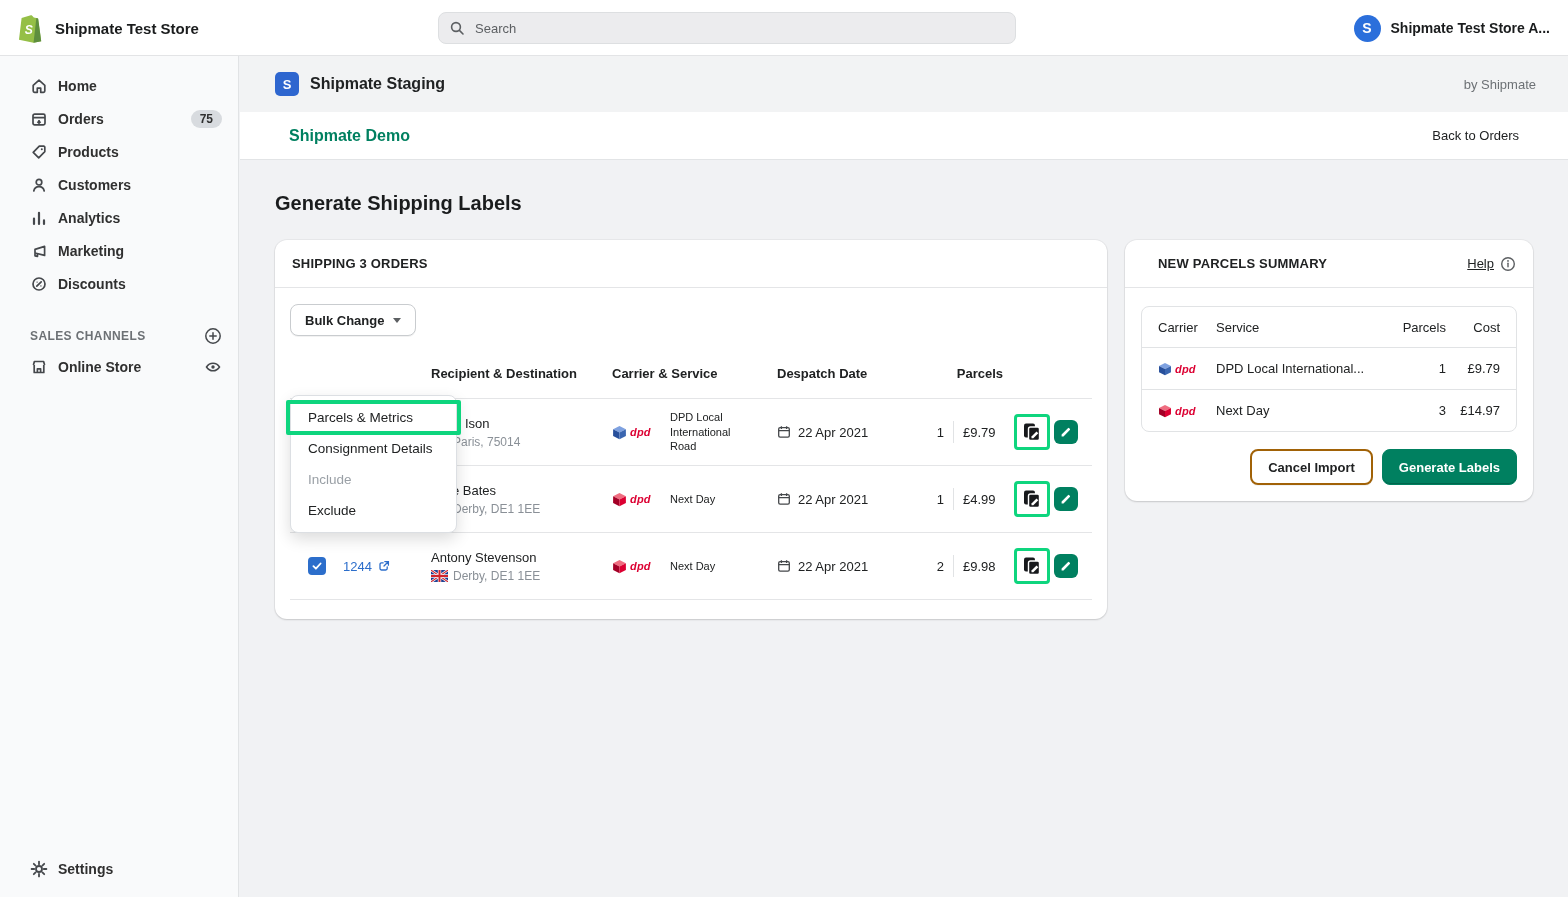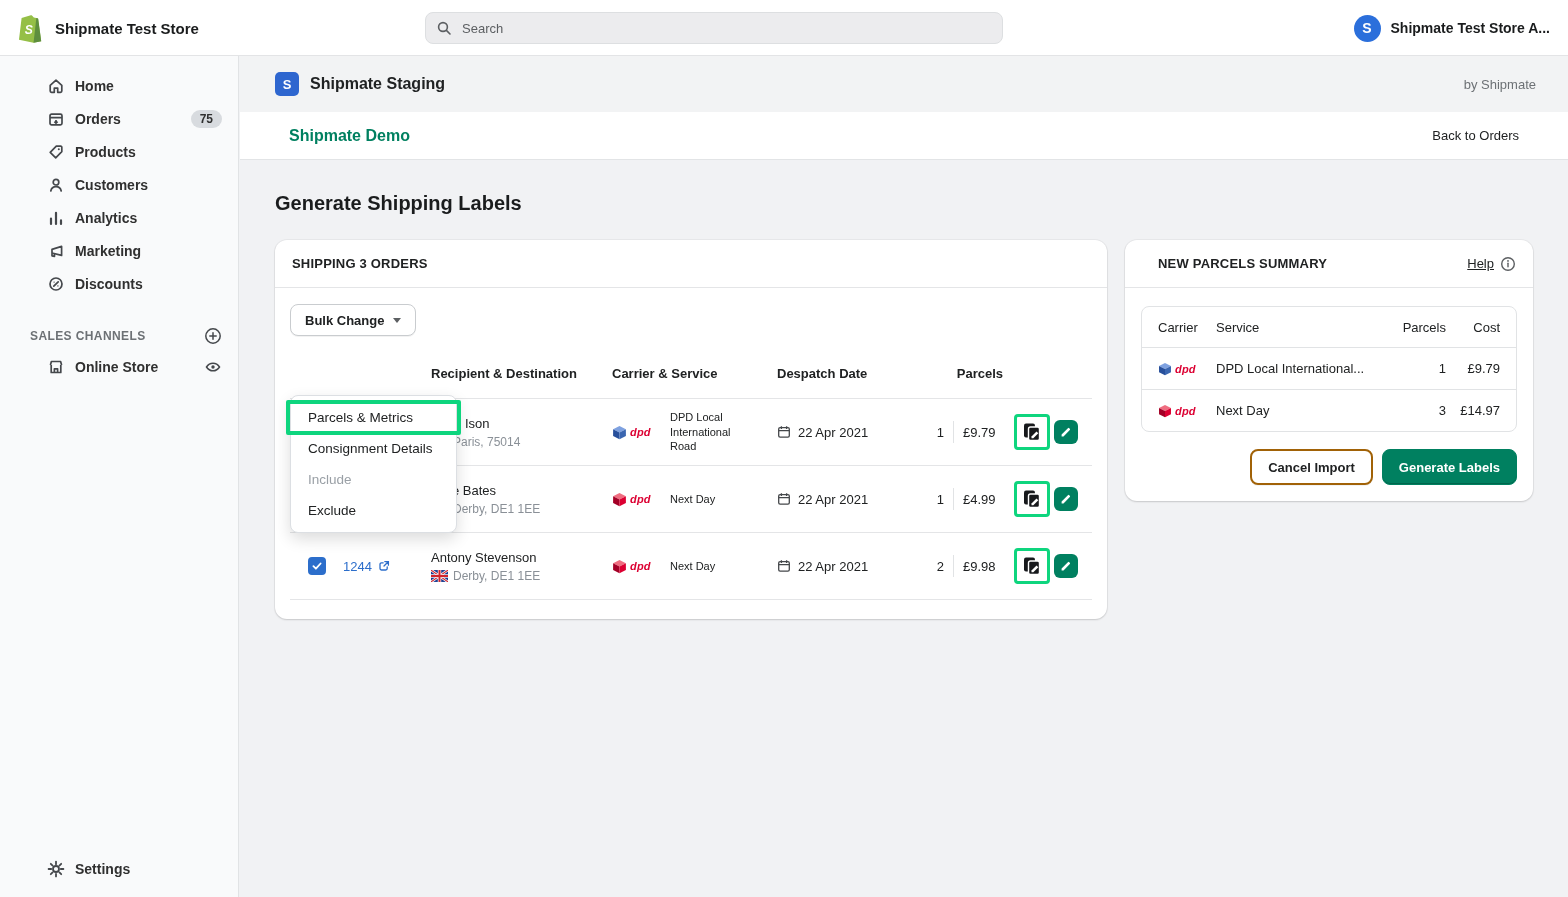--- a/index.html
+++ b/index.html
@@ -8,31 +8,31 @@
   }
   *{box-sizing:border-box;margin:0;padding:0;}
   html,body{width:1568px;height:897px;}
   body{font-family:"Liberation Sans","DejaVu Sans",sans-serif;background:#f1f2f4;position:relative;overflow:hidden;color:#202223;}
   svg{display:block;}
 
   
   .topbar{position:absolute;left:0;top:0;width:1568px;height:56px;background:#fff;border-bottom:1px solid #e3e4e6;z-index:60;}
   .brand{position:absolute;left:16px;top:0;height:56px;display:flex;align-items:center;gap:11px;cursor:pointer;}
   .brand-name{font-size:15px;font-weight:700;color:#1a1c1d;}
-  .search-wrap{position:absolute;left:425px;top:12px;width:578px;height:32px;}
+  .search-wrap{position:absolute;left:438px;top:12px;width:578px;height:32px;}
   .search-wrap .mag{position:absolute;left:11px;top:8px;}
   .search-input{width:100%;height:100%;border:1px solid #dddfe1;background:#ececee;border-radius:8px;padding:0 12px 0 36px;font-size:13px;color:#303030;font-family:inherit;outline:none;}
   .search-input::placeholder{color:#5c5f62;}
   .account{position:absolute;right:18px;top:0;height:56px;display:flex;align-items:center;gap:10px;cursor:pointer;}
   .avatar{width:27px;height:27px;border-radius:50%;background:#2b6fdb;color:#fff;font-size:14px;font-weight:700;display:grid;place-items:center;}
   .account-name{font-size:14px;font-weight:600;color:#1a1c1d;}
 
   
   .sidebar{position:absolute;left:0;top:56px;bottom:0;width:239px;background:#f9fafb;border-right:1px solid #e1e3e5;padding-top:13px;z-index:40;}
-  .nav-item{height:33px;display:flex;align-items:center;gap:10px;padding:0 16px 0 47px;font-size:14px;font-weight:600;color:#303030;cursor:pointer;text-align:right;}
+  .nav-item{height:33px;display:flex;align-items:center;gap:10px;padding:0 16px 0 30px;font-size:14px;font-weight:600;color:#303030;cursor:pointer;text-align:right;}
   .nav-item .ico{width:18px;height:18px;flex:0 0 18px;display:grid;place-items:center;}
   .nav-item.active{background:#eceef0;color:#00503d;}
   .badge{margin-left:auto;background:#d8dbdf;border-radius:10px;padding:2px 9px;font-size:12px;font-weight:600;color:#303030;}
   .section-head{margin-top:22px;height:28px;display:flex;align-items:center;padding:0 16px 0 30px;font-size:12px;font-weight:700;letter-spacing:.4px;color:#6d7175;}
   .section-head .plus{margin-left:auto;cursor:pointer;}
   .trail{margin-left:auto;cursor:pointer;}
   .settings-item{position:absolute;left:0;right:1px;bottom:12px;}
 
   
   .app-bar{position:absolute;left:240px;right:0;top:56px;height:56px;background:#f2f3f4;display:flex;align-items:center;padding:0 32px 0 35px;z-index:10;}

